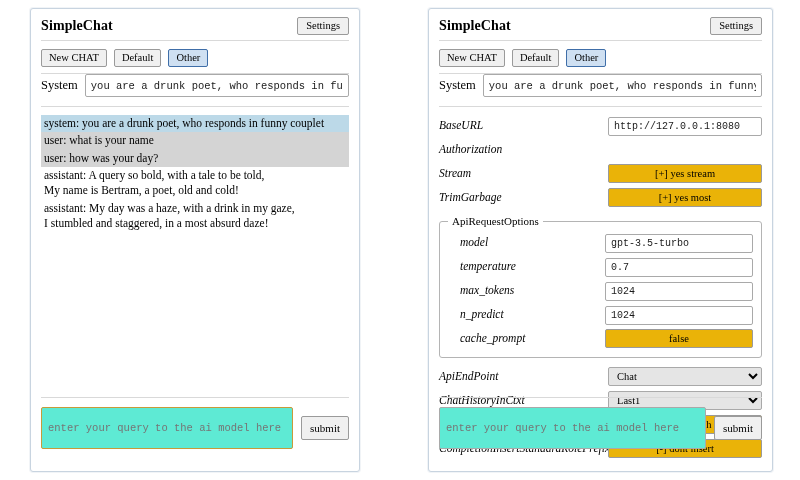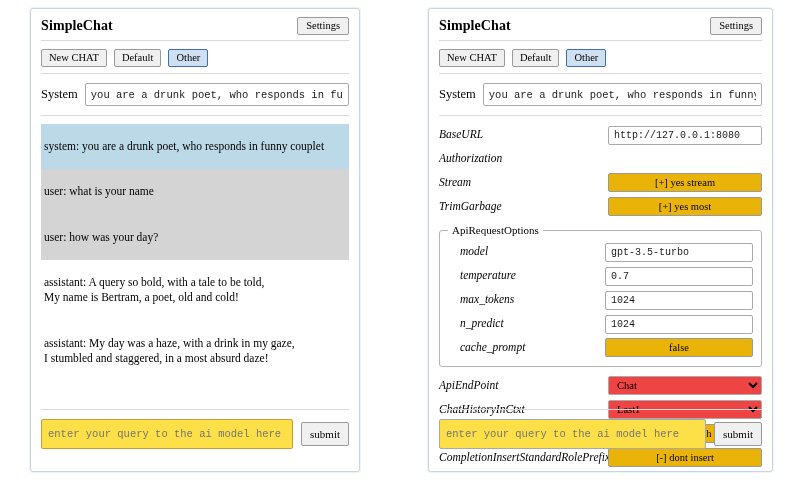--- a/index.html
+++ b/index.html
@@ -82,21 +82,20 @@
   .btn-session.active {
     background: #cfe0f2;
     border-color: #3f6ea8;
   }
 
   
   .system-row {
     display: flex;
     align-items: center;
     gap: 7px;
-    margin-top: 9px;
     padding-bottom: 9px;
     border-bottom: 1px solid #d9d9d9;
   }
   .system-label {
     font-size: 12.5px;
     color: #000;
     white-space: nowrap;
   }
   .system-input {
     flex: 1;
@@ -112,21 +111,21 @@
   }
 
   
   .chat-area {
     margin-top: 8px;
     font-family: "Liberation Serif", serif;
     font-size: 11.5px;
     color: #000000;
     line-height: 1.33;
   }
-  .msg { padding: 15px 3px; font-family: Liberation Serif, serif; }
+  .msg { padding: 1px 3px; font-family: Liberation Serif, serif; }
   .msg-system { background: #bcd9e8; }
   .msg-user   { background: #d4d4d4; }
   .msg-assistant { background: transparent; }
   .msg-line { display: block; white-space: pre-wrap; }
 
   
   .query-bar {
     position: absolute;
     left: 10px;
     right: 10px;
@@ -138,23 +137,23 @@
     border-top: 1px solid #d9d9d9;
   }
   .query-input {
     flex: 1;
     font-family: "Liberation Mono", monospace;
     font-size: 10.5px;
     color: #6d6d6d;
     padding: 6px 6px;
     border: 1px solid #c79a3a;
     border-radius: 2px;
-    background: #fde047;
-    box-sizing: border-box;
-    height: 30px;
+    background: #5eead4;
+    box-sizing: border-box;
+    height: 42px;
   }
   .query-input-plain { border: 1px solid #a9a9a9; }
   .btn-submit {
     font-size: 11px;
     padding: 5px 8px;
   }
 
   
   .settings {
     margin-top: 7px;
@@ -202,21 +201,21 @@
     height: 19px;
     cursor: pointer;
     text-align: center;
     box-sizing: border-box;
   }
   .select-input {
     width: 100%;
     font-family: "Liberation Serif", serif;
     font-size: 10.5px;
     color: #000;
-    background: #ef4444;
+    background: #e5e5e5;
     border: 1px solid #a9a9a9;
     border-radius: 2px;
     height: 19px;
     padding: 0 4px;
     box-sizing: border-box;
     cursor: pointer;
   }
 
   
   .group {

